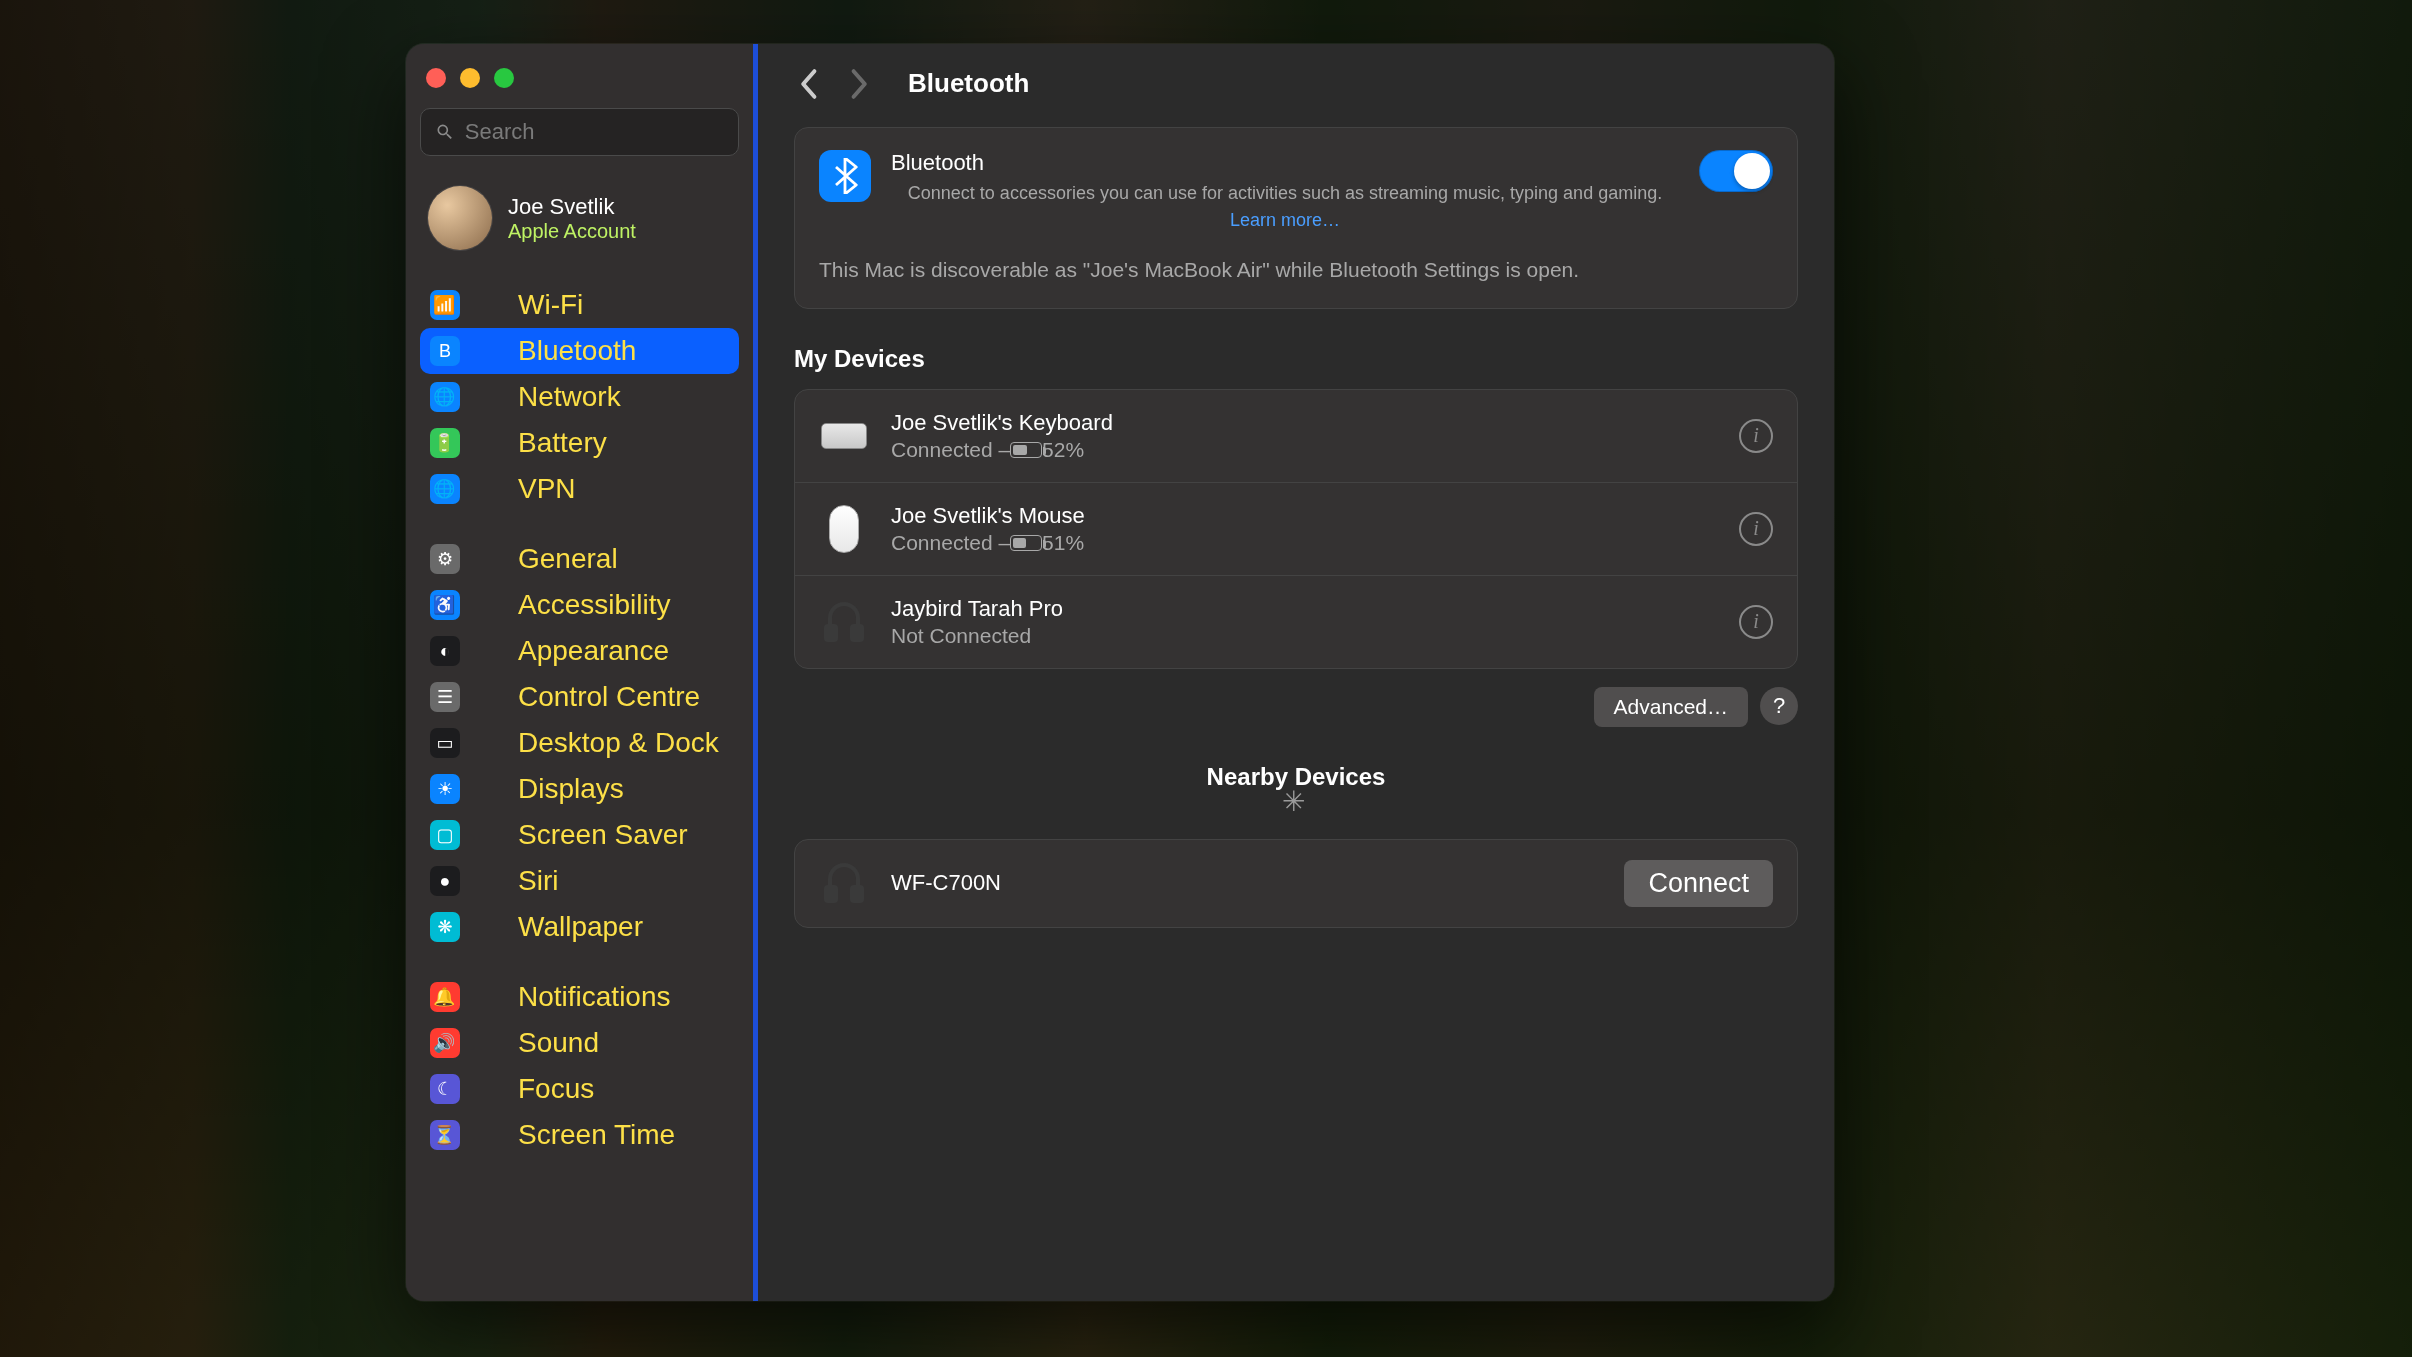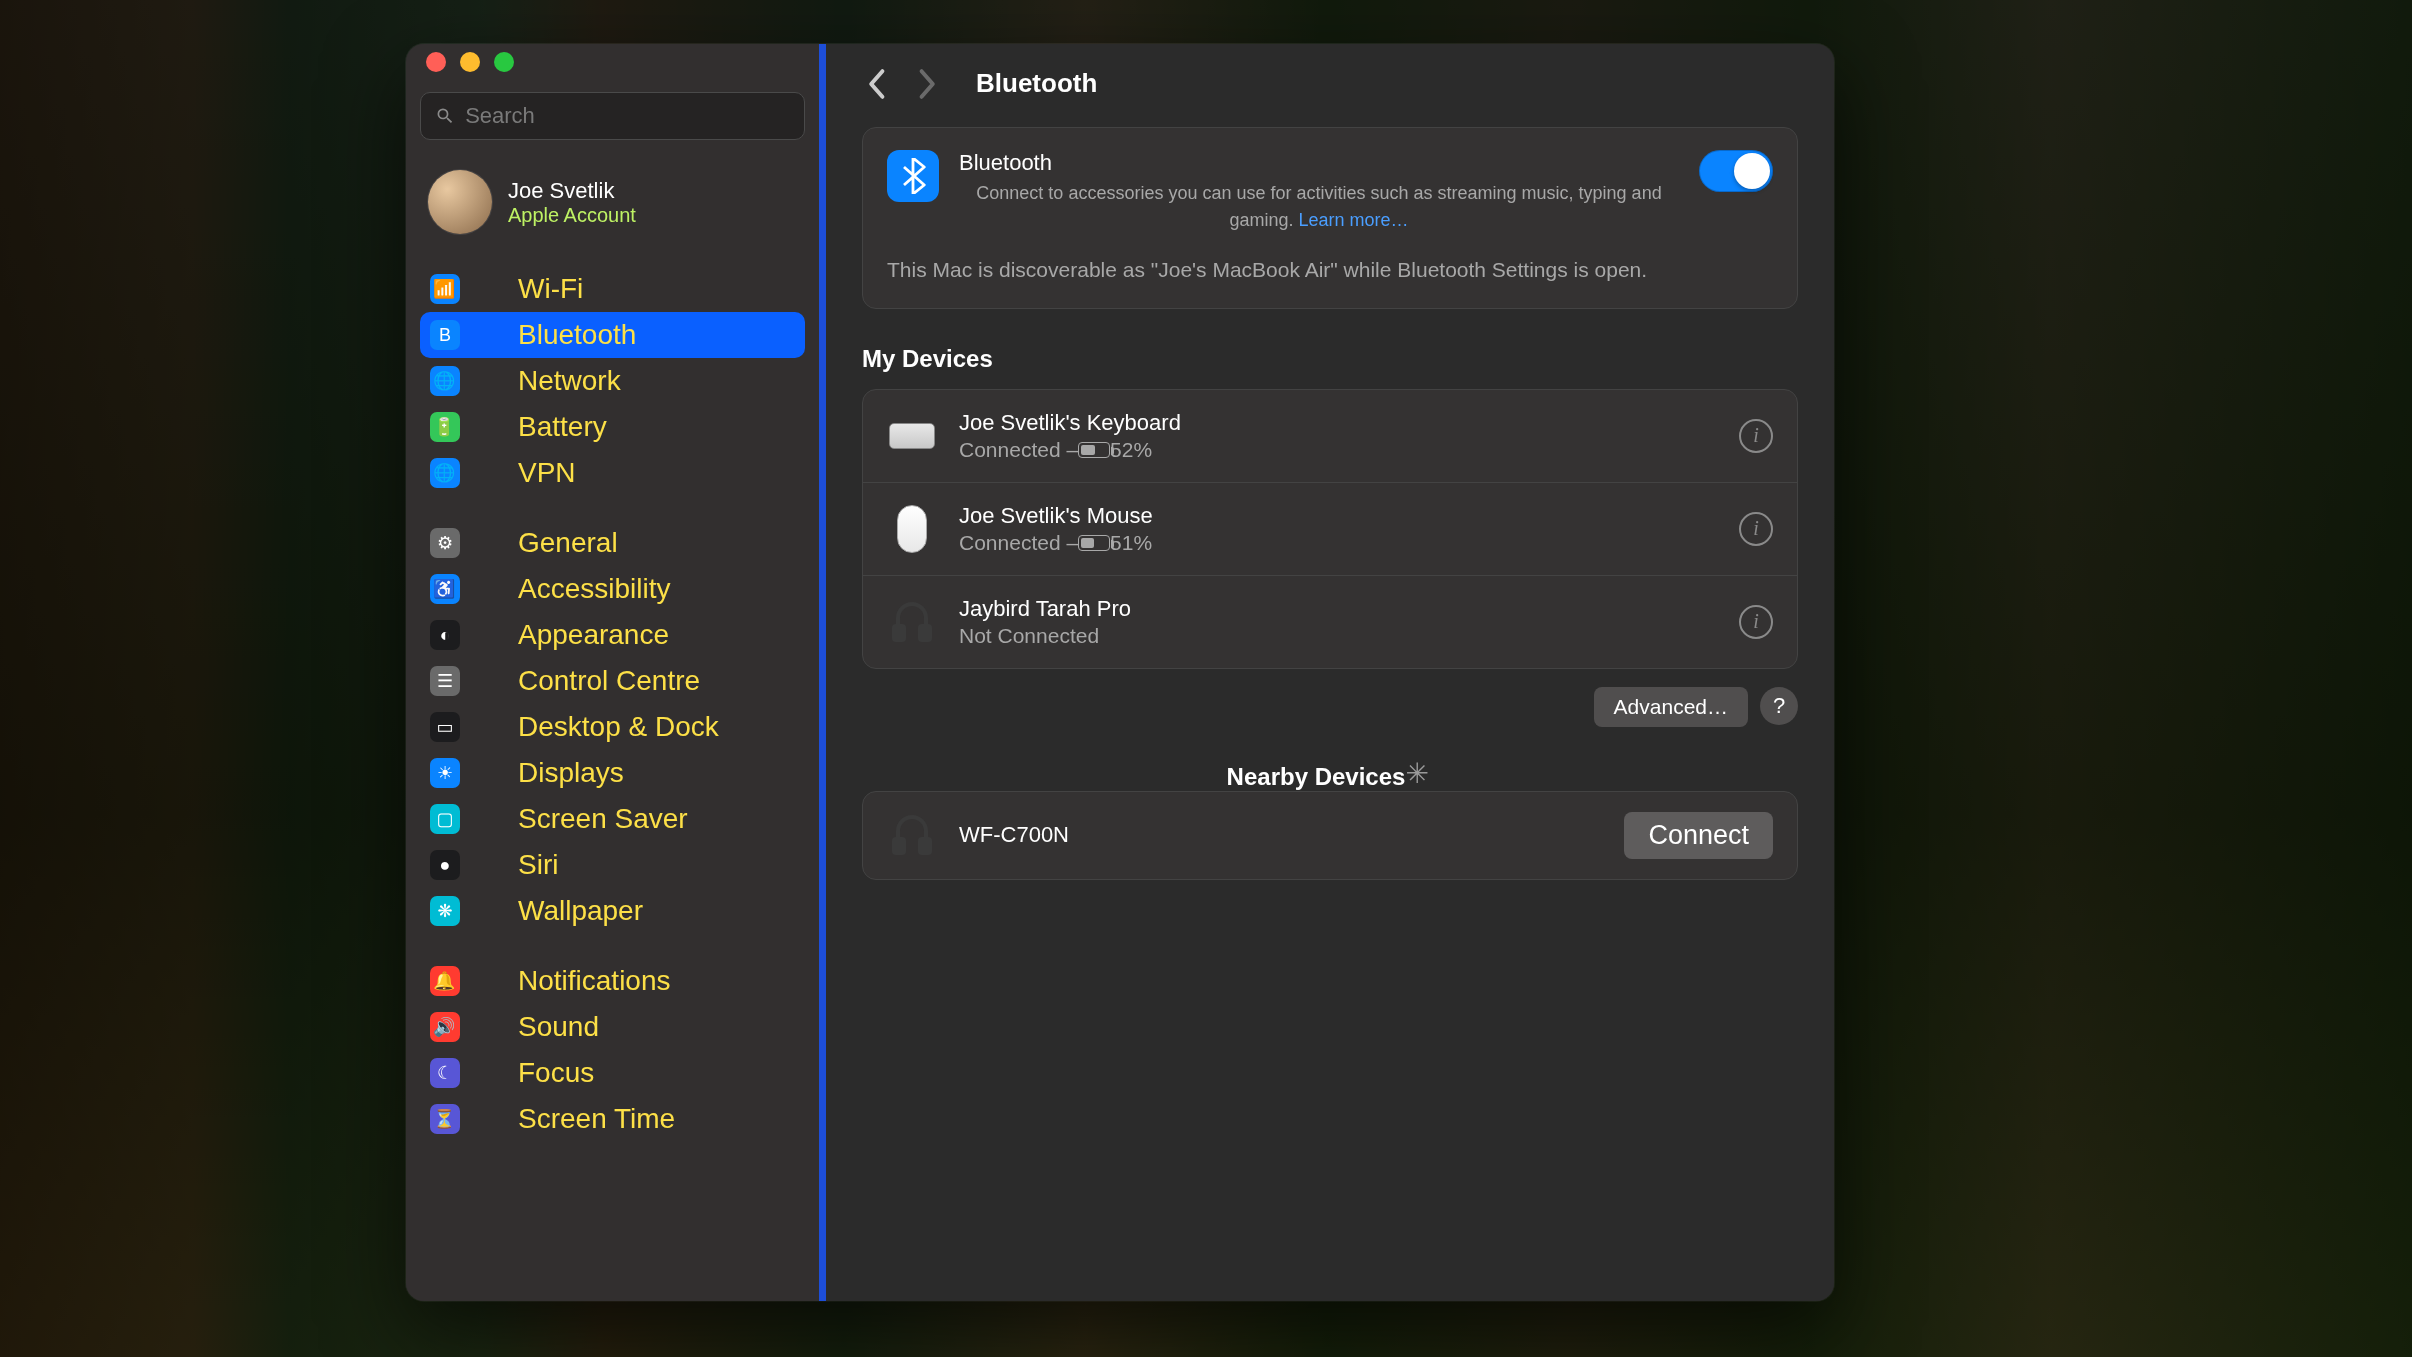--- a/index.html
+++ b/index.html
@@ -25,24 +25,24 @@
       top: 44px;
       width: 1428px;
       height: 1257px;
       background: #2b2b2b;
       border-radius: 18px;
       display: flex;
       box-shadow: 0 30px 80px rgba(0,0,0,0.6), 0 0 0 1px rgba(255,255,255,0.08);
       overflow: hidden;
     }
     .sidebar {
-      width: 420px;
+      width: 352px;
       background: #322f2f;
-      border-right: 7px solid #1d4ed8;
-      padding: 2px 14px;
+      border-right: 5px solid #1d4ed8;
+      padding: 18px 14px;
       display: flex;
       flex-direction: column;
     }
     .traffic-lights {
       display: flex;
       gap: 14px;
       padding: 6px 6px 20px 6px;
     }
     .traffic-light {
       width: 20px;
@@ -269,22 +269,23 @@
       color: #fff;
       display: flex;
       align-items: center;
       justify-content: center;
       font-size: 22px;
       cursor: pointer;
     }
     .nearby-header {
       display: flex;
       align-items: center;
-      justify-content: center;
-      margin-bottom: 0;
+      justify-content: space-between;
+      margin-bottom: 20px;
+      flex-direction: column;
     }
     .spinner {
       width: 28px;
       height: 28px;
       position: relative;
     }
     .spinner::before {
       content: "✳";
       color: #9a9a9a;
       font-size: 28px;

